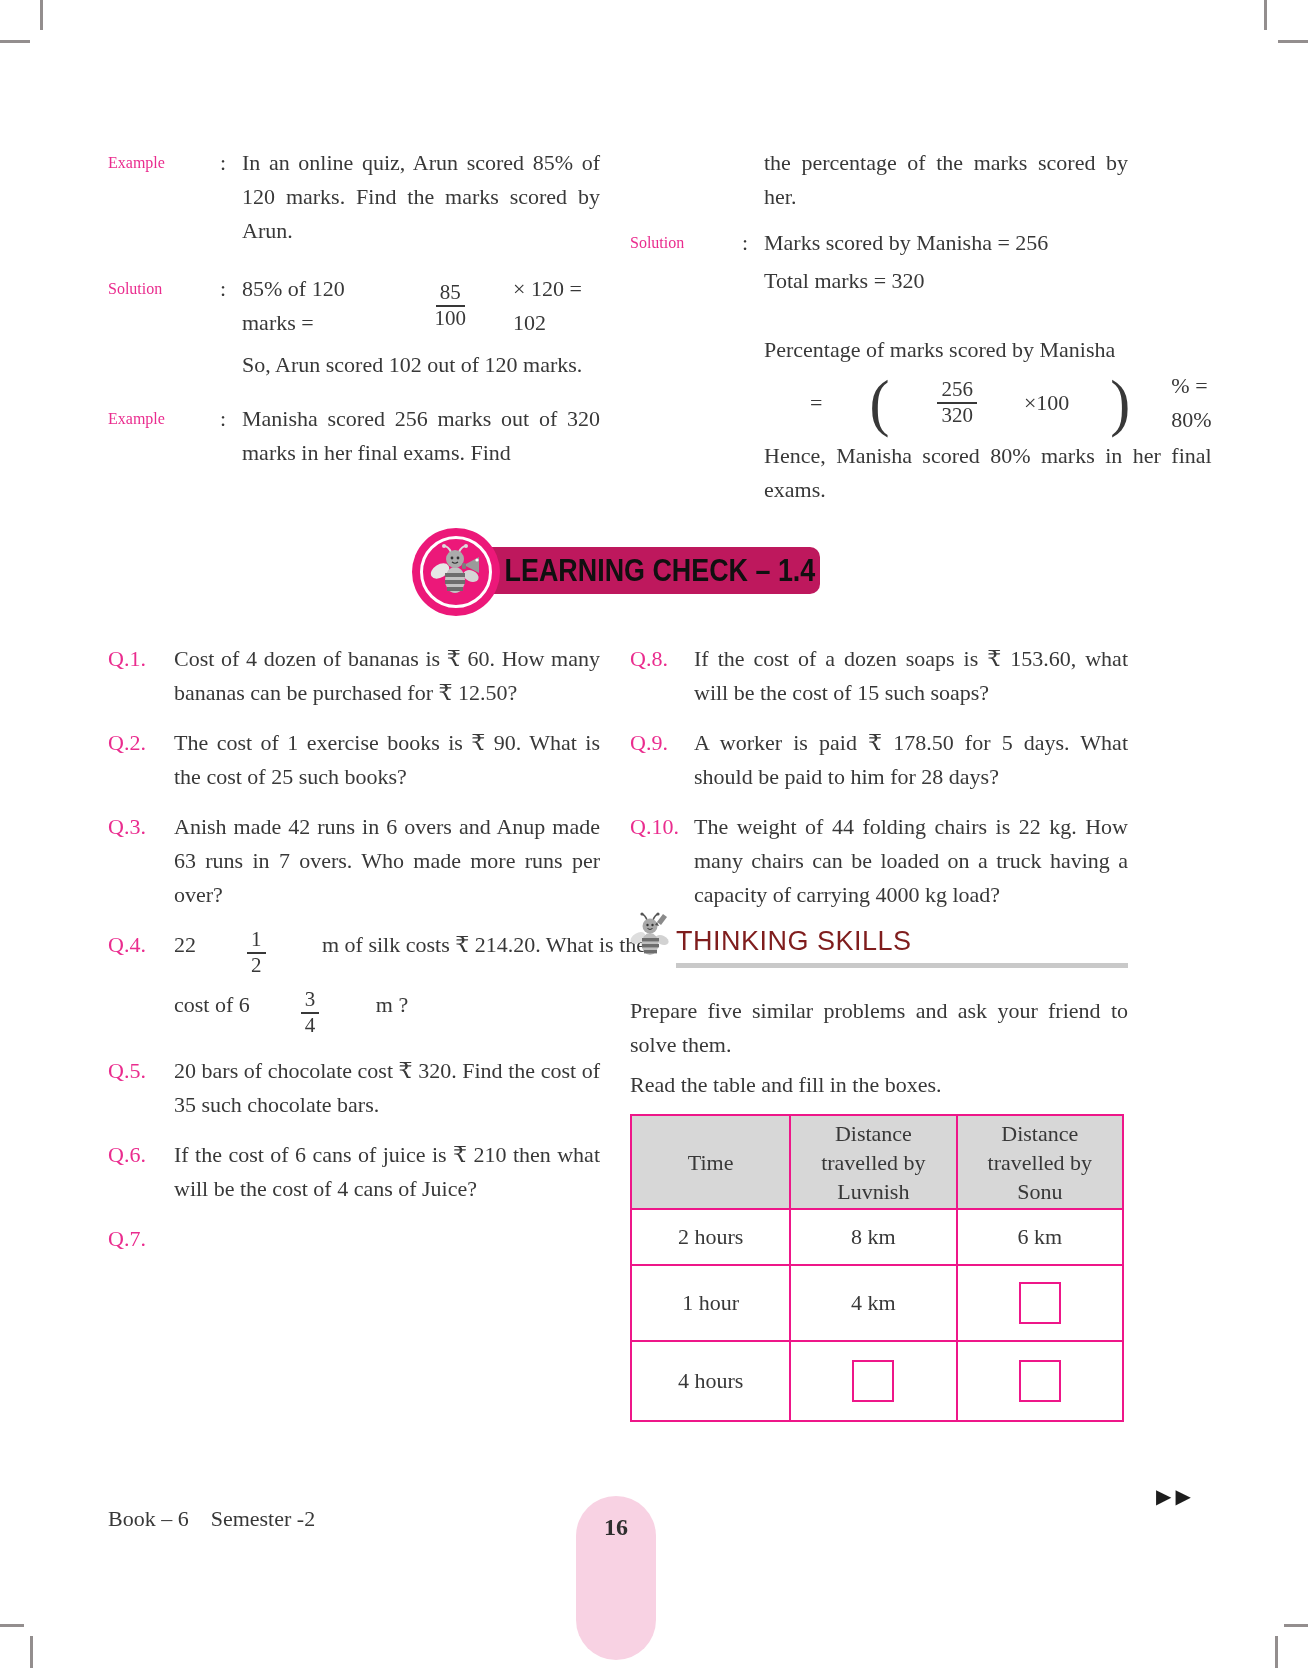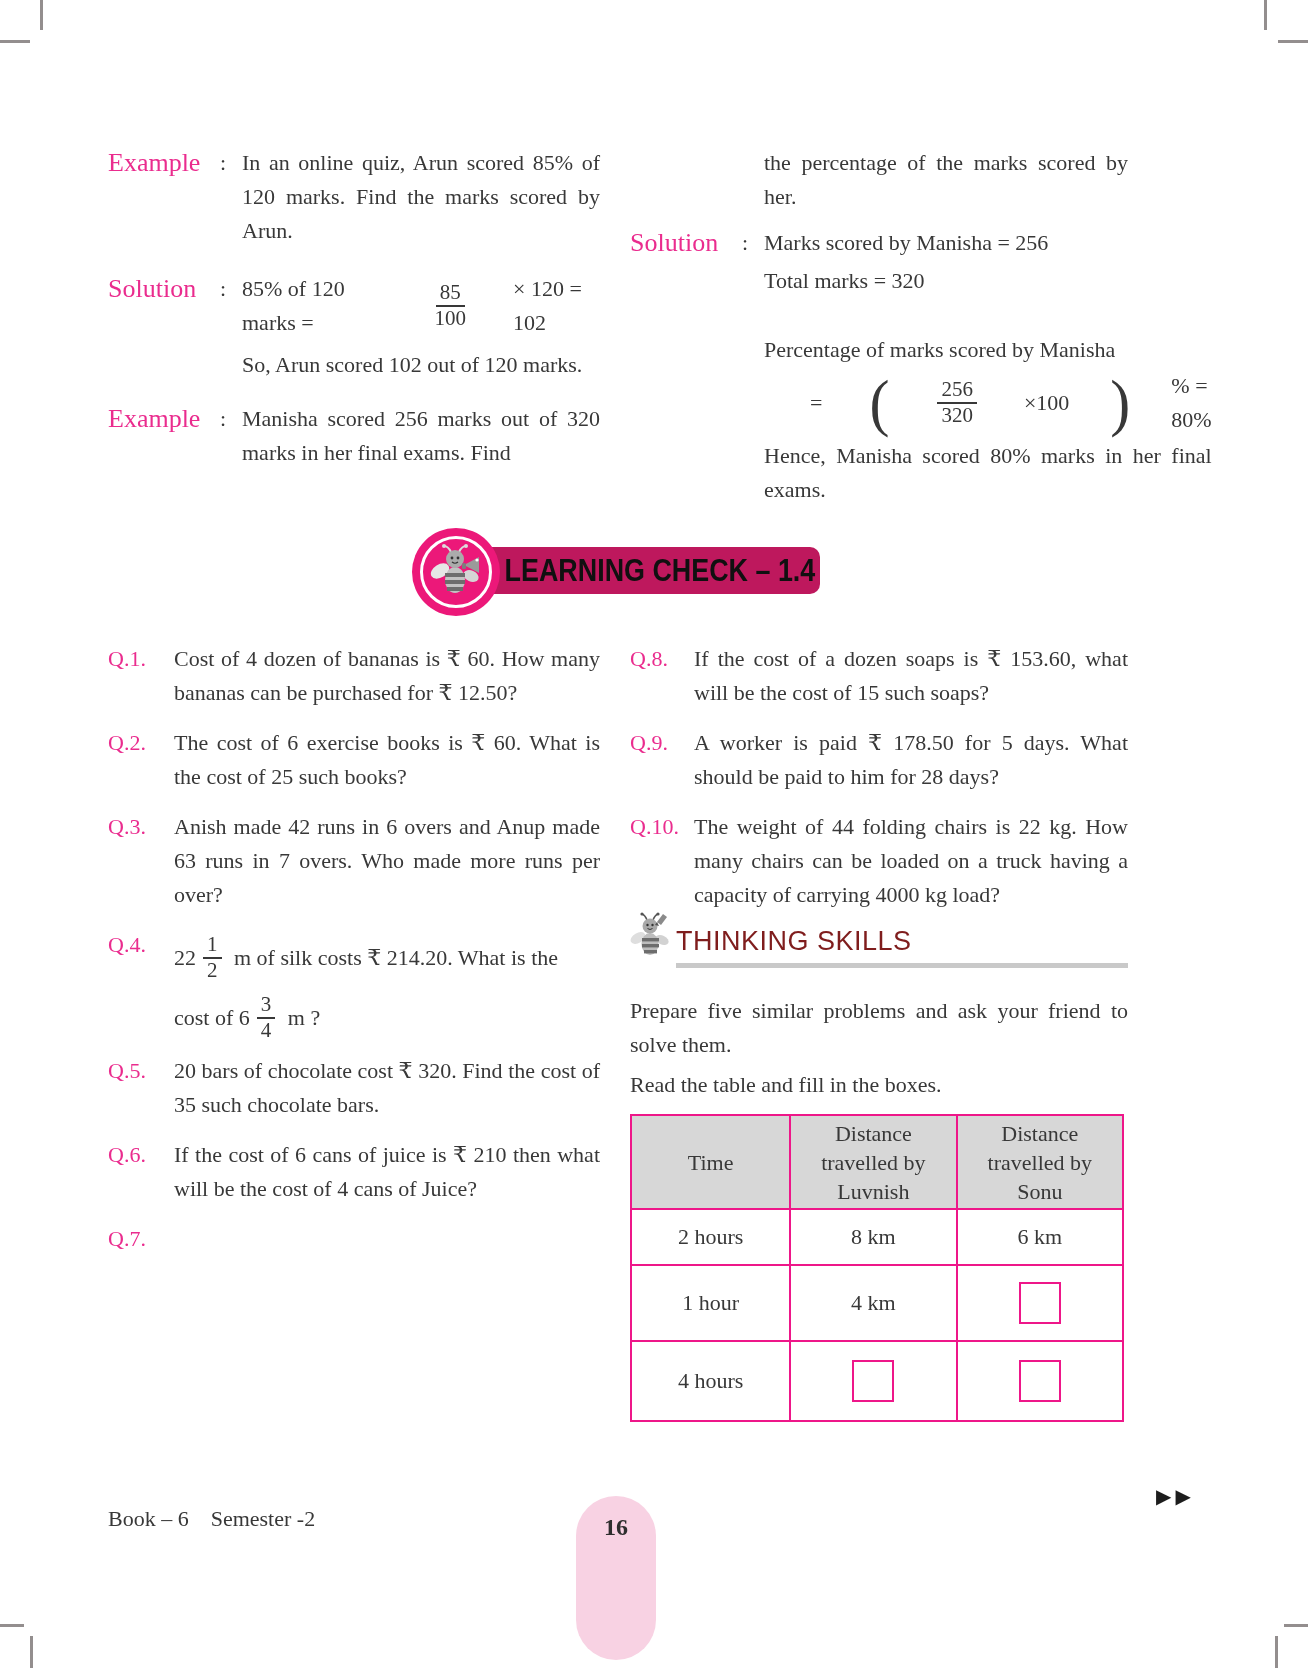--- a/index.html
+++ b/index.html
@@ -11,21 +11,21 @@
   .crop{position:absolute;background:#938e8e;}
   
   .col{position:absolute;}
   .col-left{left:108px;top:146px;width:492px;}
   .col-right{left:630px;top:146px;width:498px;}
   .txt{font-size:22px;line-height:34px;}
   .jt{text-align:justify;}
   .pink{color:#ea2c8e;}
   
   .ex-row{display:flex;margin-bottom:24px;}
-  .ex-label{flex:none;width:112px;font-size:26px;line-height:34px;}
+  .ex-label{flex:none;width:112px;font-size:16px;line-height:34px;}
   .ex-colon{flex:none;width:22px;font-size:22px;line-height:34px;color:#383838;}
   .ex-body{flex:1;font-size:22px;line-height:34px;}
   .frac{display:inline-flex;flex-direction:column;align-items:center;line-height:1.12;font-size:21px;margin:0 7px;vertical-align:middle;}
   .frac .fn{border-bottom:2px solid #383838;padding:0 4px;}
   .formula{display:flex;align-items:center;min-height:64px;gap:40px;}
   .formula .gap{margin:0 6px;}
   .bigp{font-size:60px;line-height:1;font-weight:400;margin:0 1px;transform:scaleY(1.05);}
   
   .lc-banner{position:absolute;left:458px;top:547px;width:362px;height:47px;background:#be185d;border-radius:10px;
     display:flex;align-items:center;justify-content:center;padding-left:42px;box-sizing:border-box;}
@@ -36,21 +36,21 @@
   .lc-badge-inner{width:72px;height:72px;border-radius:50%;border:3px solid #ffffff;background:#ec1879;box-sizing:border-box;
     display:flex;align-items:center;justify-content:center;}
   
   .q-col{position:absolute;}
   .q-left{left:108px;top:642px;width:492px;}
   .q-right{left:630px;top:642px;width:498px;}
   .q-row{display:flex;margin-bottom:16px;}
   .q-num{flex:none;width:66px;font-size:22px;line-height:34px;}
   .q-right .q-num{width:64px;}
   .q-text{flex:1;font-size:22px;line-height:34px;text-align:justify;}
-  .q4-line{display:flex;align-items:center;height:60px;}
+  .q4-line{display:flex;align-items:flex-start;height:60px;gap:44px;}
   .q4-line span{white-space:pre;}
   
   .ts-head{position:relative;margin:8px 0 28px 0;height:46px;}
   .ts-bee{position:absolute;left:0px;top:-8px;}
   .ts-title{position:absolute;left:46px;top:6px;font-family:"Liberation Sans",sans-serif;font-size:27px;color:#7f1d1d;letter-spacing:0.5px;}
   .ts-bar{position:absolute;left:46px;right:0;bottom:-2px;height:5px;background:#c9c9c9;}
   .ts-para{font-size:22px;line-height:34px;text-align:justify;margin-bottom:6px;}
   .ts-intro{font-size:22px;line-height:34px;margin-bottom:2px;}
   
   .dtable{border-collapse:collapse;width:494px;margin-top:12px;}
@@ -167,21 +167,21 @@
   </div>
 </div>
 
 <div class="q-col q-left">
   <div class="q-row">
     <span class="q-num pink">Q.1.</span>
     <span class="q-text">Cost of 4 dozen of bananas is ₹ 60. How many bananas can be purchased for ₹ 12.50?</span>
   </div>
   <div class="q-row">
     <span class="q-num pink">Q.2.</span>
-    <span class="q-text">The cost of 6 exercise books is ₹ 60. What is the cost of 25 such books?</span>
+    <span class="q-text">The cost of 1 exercise books is ₹ 90. What is the cost of 25 such books?</span>
   </div>
   <div class="q-row">
     <span class="q-num pink">Q.3.</span>
     <span class="q-text">Anish made 42 runs in 6 overs and Anup made 63 runs in 7 overs. Who made more runs per over?</span>
   </div>
   <div class="q-row" style="margin-bottom:6px;">
     <span class="q-num pink">Q.4.</span>
     <span class="q-text">
       <span class="q4-line">
         <span>22</span>

